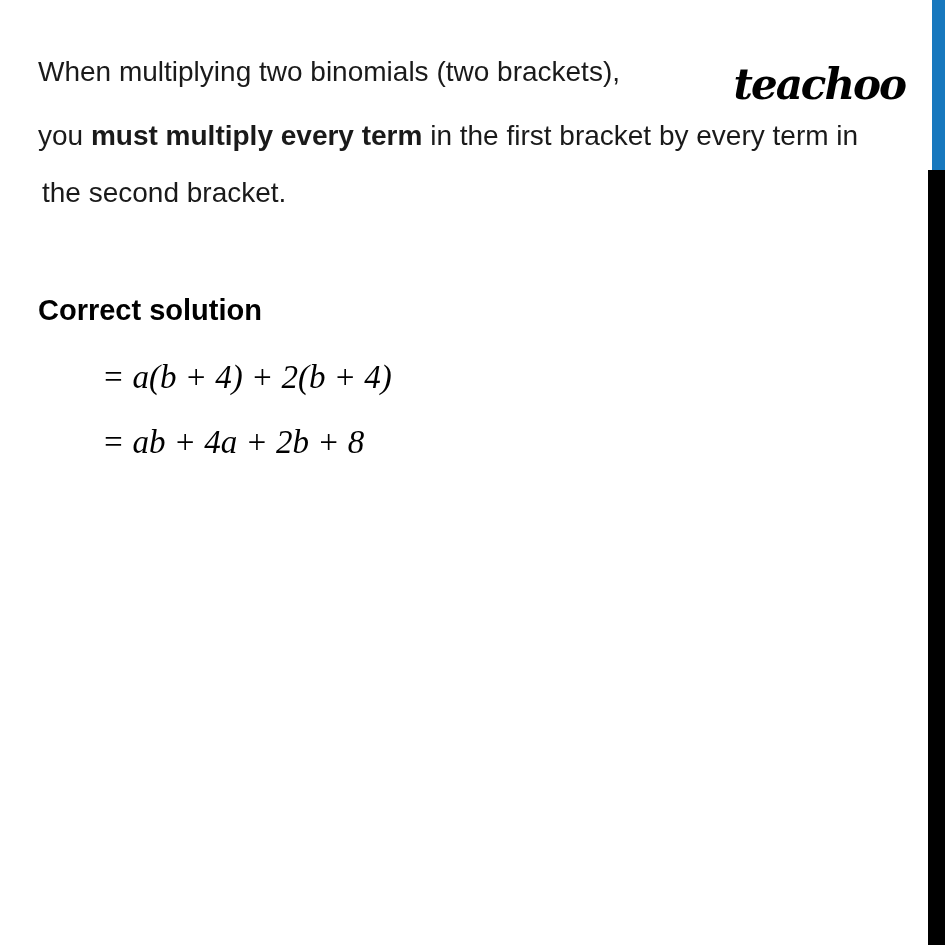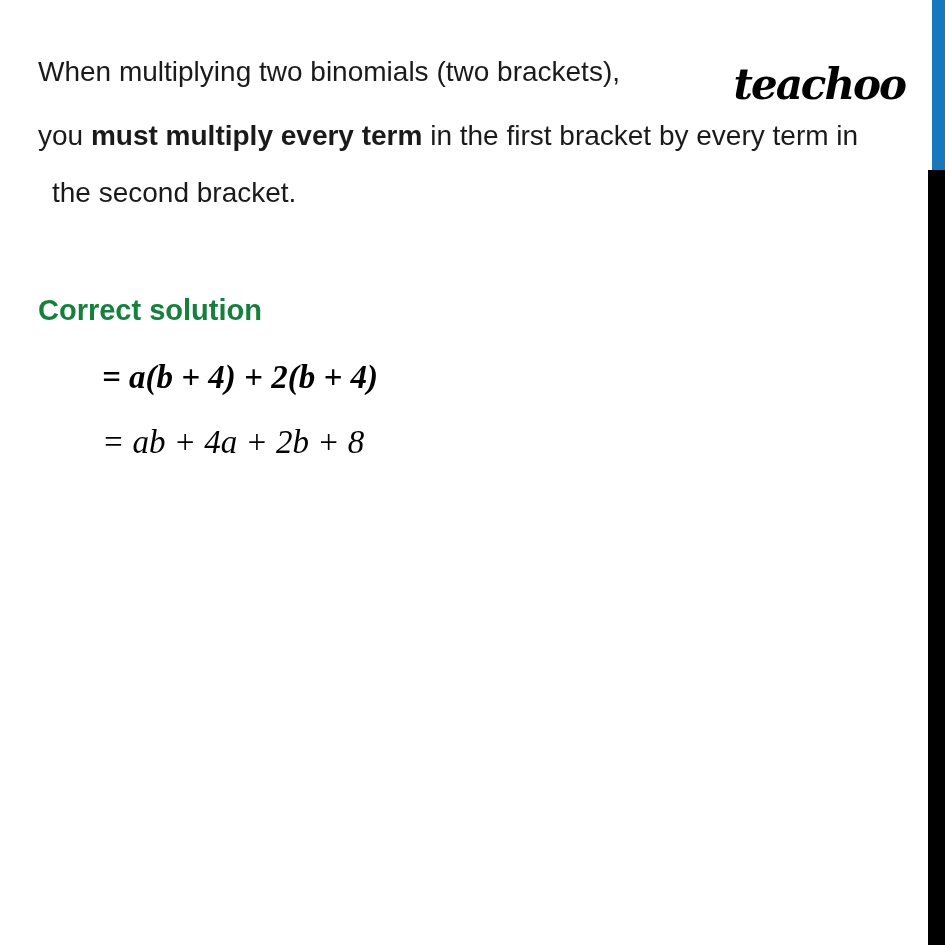--- a/index.html
+++ b/index.html
@@ -43,21 +43,21 @@
   
   .intro {
     position: absolute;
     left: 38px; top: 38px;
     width: 870px;
     font-size: 28px;
     line-height: 36px;
   }
   .intro .line1 { margin: 16px 0 28px 0; }
   .intro .line2 { margin: 12px 0 21px 0; }
-  .intro .line3 { margin: 14px; }
+  .intro .line3 { margin: 4px; }
   .intro strong { font-weight: bold; }
 
   
   .solution-heading {
     position: absolute;
     left: 38px; top: 294px;
     font-size: 29px;
     font-weight: bold;
     color: #1778be;
   }
@@ -70,34 +70,34 @@
     font-size: 33px;
     color: #000000;
   }
   .math-line {
     font-style: italic;
     line-height: 42px;
     margin-bottom: 23px;
     white-space: pre;
   }
   .math-line.indented { padding-left: 58px; }
-  .math-line.bold { font-weight: bold; }
+  .math-line.bold { font-weight: normal; }
 </style>
 </head>
 <body>
 
 <div class="bar-blue" style="background: rgb(23, 120, 190);"></div>
 <div class="bar-black" style="background: rgb(0, 0, 0);"></div>
 
 <div class="logo">teachoo</div>
 
 <div class="intro">
   <p class="line1">When multiplying two binomials (two brackets),</p>
   <p class="line2"><span>you </span><strong>must multiply every term</strong><span> in the first bracket by every term in</span></p>
   <p class="line3">the second bracket.</p>
 </div>
 
-<div class="solution-heading" style="color: #15803d; text-align: center;">Correct solution</div>
+<div class="solution-heading" style="color: #000000; text-align: center;">Correct solution</div>
 
 <div class="math-block">
     <div class="math-line bold indented">= a(b + 4) + 2(b + 4)</div>
     <div class="math-line indented">= ab + 4a + 2b + 8</div>
   </div>
 
 </body></html>

